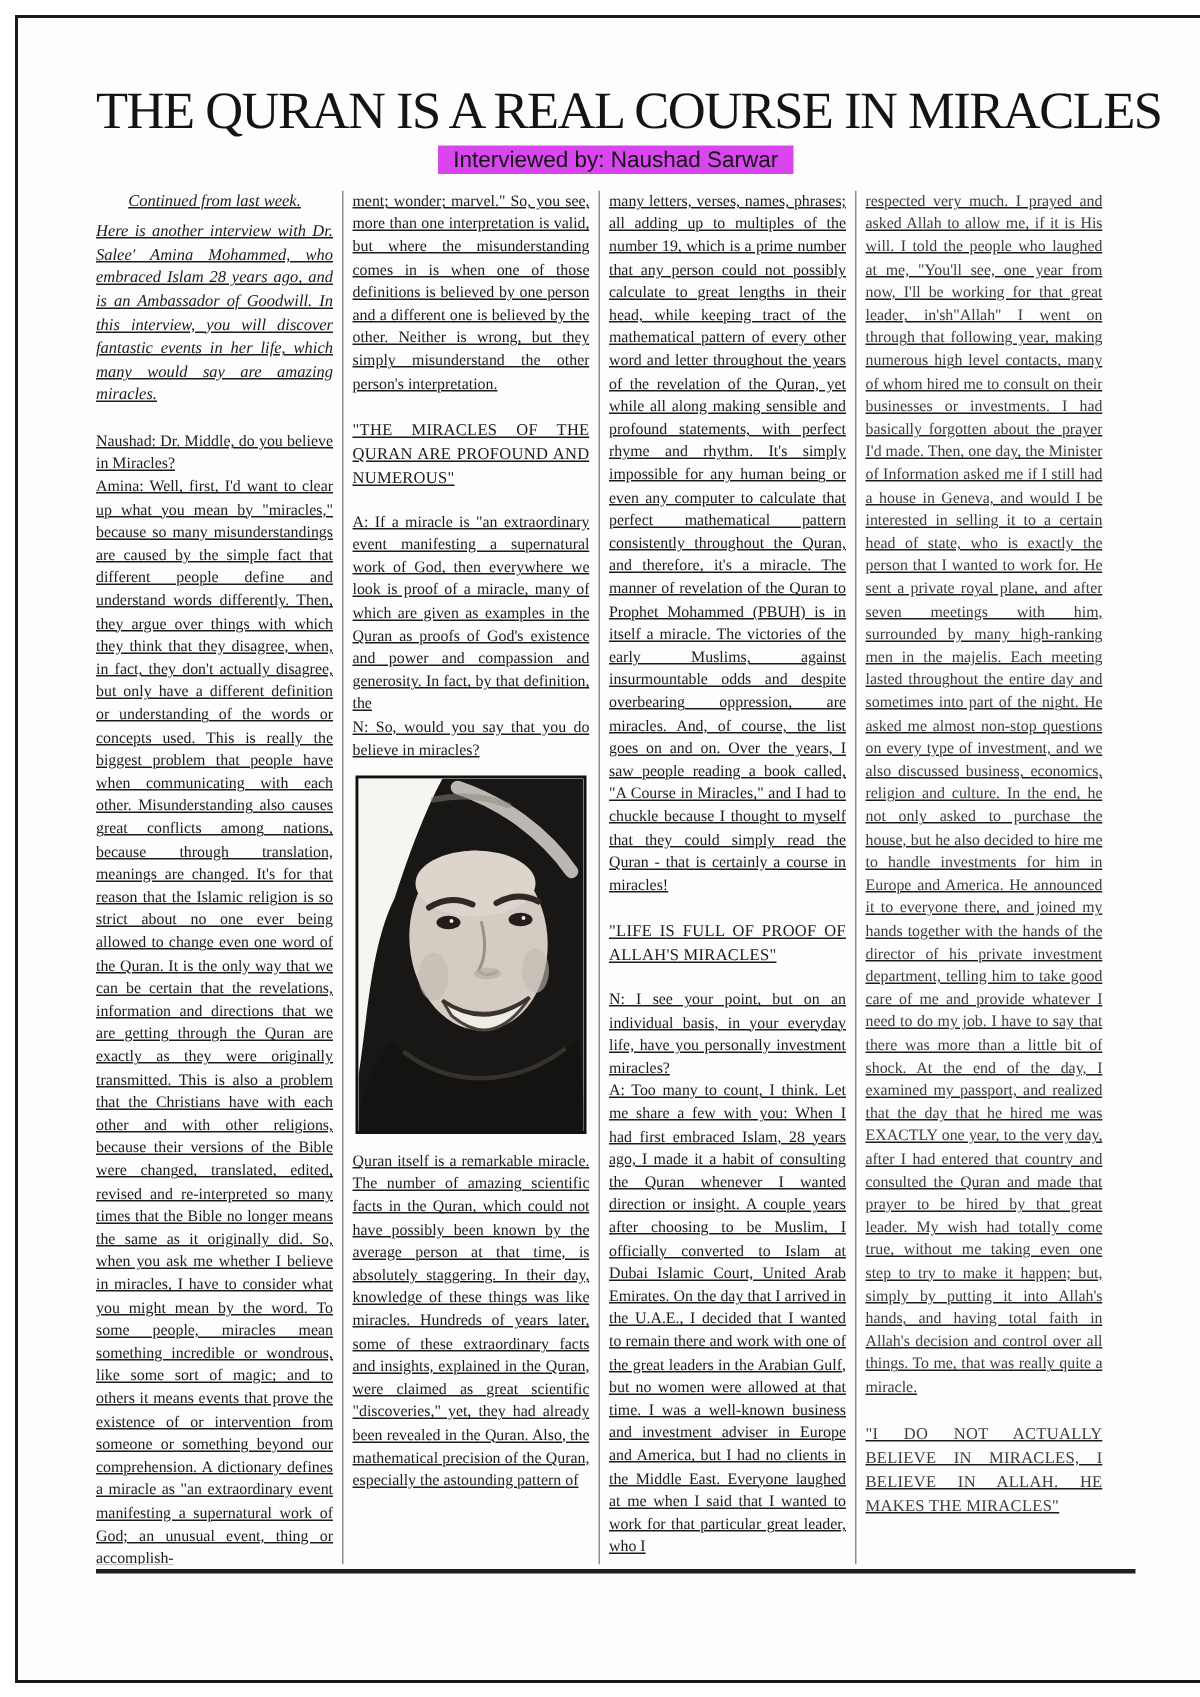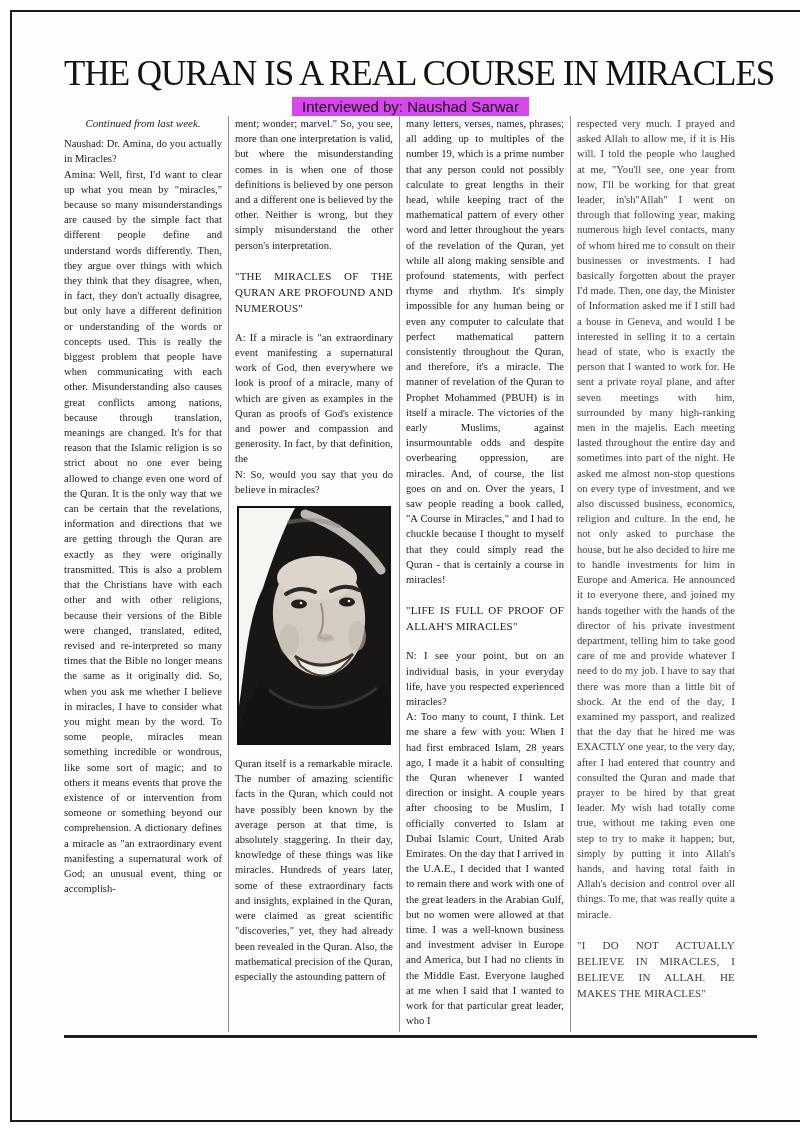--- a/index.html
+++ b/index.html
@@ -6,21 +6,21 @@
   .page{position:relative;width:800px;height:1131px;background:#ffffff;overflow:hidden;
         font-family:"Liberation Serif", serif;color:#1c1c1c;padding-left:20px;}
   .frame{position:absolute;left:10px;top:10px;right:11px;bottom:9px;
          border:2px solid #1a1a1a;background:#fdfdfc;}
   .content{position:absolute;left:64px;right:63px;top:54px;}
   .title{font-family:"Liberation Serif", serif;font-size:35px;letter-spacing:-1px;
          text-align:center;white-space:nowrap;font-weight:normal;margin:0;color:#141414;}
   .subtitle-row{text-align:center;margin-top:3px;}
   .subtitle{display:inline-block;font-family:"Liberation Sans", sans-serif;font-size:15px;
             color:#111;background:#d946ef;padding:1px 10px;}
-  .cols{display:flex;height:916px;overflow:hidden;}
+  .cols{display:flex;margin-top:11px;height:916px;overflow:hidden;text-decoration:underline;}
   .col{width:158px;height:916px;overflow:hidden;font-size:10.6px;line-height:15.2px;
        text-align:justify;hyphens:auto;-webkit-hyphens:auto;}
   .col + .col{border-left:1px solid #8f8f8f;padding-left:6px;margin-left:6px;}
   .col-4{color:#3d3d3d;}
   p{margin:0;}
   .continued{font-style:italic;text-align:center;margin-bottom:5px;font-size:11px;}
   .intro{font-style:italic;margin-bottom:15px;font-size:11px;line-height:15.6px;}
   .heading{text-transform:none;margin:15px 0 14px 0;font-size:11px;line-height:16px;
            letter-spacing:0.2px;}
   .photo-figure{width:150px;margin:9px auto 11px auto;border:2px solid #111;
@@ -36,21 +36,22 @@
 
     <h1 class="title">THE QURAN IS A REAL COURSE IN MIRACLES</h1>
     <div class="subtitle-row">
       <span class="subtitle">Interviewed by: Naushad Sarwar</span>
     </div>
 
     <div class="cols">
 
       <div class="col col-1">
         <p class="continued">Continued from last week.</p>
-        <p class="body">Naushad: Dr. Amina, do you actually in Miracles?</p>
+        <p class="intro">Here is another interview with Dr. Salee' Amina Mohammed, who embraced Islam 28 years ago, and is an Ambassador of Goodwill. In this interview, you will discover fantastic events in her life, which many would say are amazing miracles.</p>
+        <p class="body">Naushad: Dr. Middle, do you believe in Miracles?</p>
         <p class="body">Amina: Well, first, I'd want to clear up what you mean by "miracles," because so many misunderstandings are caused by the simple fact that different people define and understand words differently. Then, they argue over things with which they think that they disagree, when, in fact, they don't actually disagree, but only have a different definition or understanding of the words or concepts used. This is really the biggest problem that people have when communicating with each other. Misunderstanding also causes great conflicts among nations, because through translation, meanings are changed. It's for that reason that the Islamic religion is so strict about no one ever being allowed to change even one word of the Quran. It is the only way that we can be certain that the revelations, information and directions that we are getting through the Quran are exactly as they were originally transmitted. This is also a problem that the Christians have with each other and with other religions, because their versions of the Bible were changed, translated, edited, revised and re-interpreted so many times that the Bible no longer means the same as it originally did. So, when you ask me whether I believe in miracles, I have to consider what you might mean by the word. To some people, miracles mean something incredible or wondrous, like some sort of magic; and to others it means events that prove the existence of or intervention from someone or something beyond our comprehension. A dictionary defines a miracle as "an extraordinary event manifesting a supernatural work of God; an unusual event, thing or accomplish-</p>
       </div>
 
       <div class="col col-2">
         <p class="body">ment; wonder; marvel." So, you see, more than one interpretation is valid, but where the misunderstanding comes in is when one of those definitions is believed by one person and a different one is believed by the other. Neither is wrong, but they simply misunderstand the other person's interpretation.</p>
         <p class="heading">"THE MIRACLES OF THE QURAN ARE PROFOUND AND NUMEROUS"</p>
         <p class="body">A: If a miracle is "an extraordinary event manifesting a supernatural work of God, then everywhere we look is proof of a miracle, many of which are given as examples in the Quran as proofs of God's existence and power and compassion and generosity.  In fact, by that definition, the</p>
         <p class="body">N: So, would you say that you do believe in miracles?</p>
 
         <figure class="photo-figure">
@@ -86,21 +87,21 @@
             <path d="M30,182 C60,206 104,206 138,180" stroke="#3c3a36" stroke-width="3" fill="none" opacity="0.8"></path>
           </svg>
         </figure>
 
         <p class="body">Quran itself is a remarkable miracle. The number of amazing scientific facts in the Quran, which could not have possibly been known by the average person at that time, is absolutely staggering. In their day, knowledge of these things was like miracles. Hundreds of years later, some of these extraordinary facts and insights, explained in the Quran, were claimed as great scientific "discoveries," yet, they had already been revealed in the Quran. Also, the mathematical precision of the Quran, especially the astounding pattern of</p>
       </div>
 
       <div class="col col-3">
         <p class="body">many letters, verses, names, phrases; all adding up to multiples of the number 19, which is a prime number that any person could not possibly calculate to great lengths in their head, while keeping tract of the mathematical pattern of every other word and letter throughout the years of the revelation of the Quran, yet while all along making sensible and profound statements, with perfect rhyme and rhythm. It's simply impossible for any human being or even any computer to calculate that perfect mathematical pattern consistently throughout the Quran, and therefore, it's a miracle. The manner of revelation of the Quran to Prophet Mohammed (PBUH) is in itself a miracle. The victories of the early Muslims, against insurmountable odds and despite overbearing oppression, are miracles. And, of course, the list goes on and on.  Over the years, I saw people reading a book called, "A Course in Miracles," and I had to chuckle because I thought to myself that they could simply read the Quran - that is certainly a course in miracles!</p>
         <p class="heading">"LIFE IS FULL OF PROOF OF ALLAH'S MIRACLES"</p>
-        <p class="body">N: I see your point, but on an individual basis, in your everyday life, have you respected experienced miracles?</p>
+        <p class="body">N: I see your point, but on an individual basis, in your everyday life, have you personally investment miracles?</p>
         <p class="body">A:  Too many to count, I think.  Let me share a few with you:  When I had first embraced Islam, 28 years ago, I made it a habit of consulting the Quran whenever I wanted direction or insight. A couple years after choosing to be Muslim, I officially converted to Islam at Dubai Islamic Court, United Arab Emirates. On the day that I arrived in the U.A.E., I decided that I wanted to remain there and work with one of the great leaders in the Arabian Gulf, but no women were allowed at that time. I was a well-known business and investment adviser in Europe and America, but I had no clients in the Middle East.  Everyone laughed at me when I said that I wanted to work for that particular great leader, who I</p>
       </div>
 
       <div class="col col-4">
         <p class="body">respected very much. I prayed and asked Allah to allow me, if it is His will.  I told the people who laughed at me, "You'll see, one year from now, I'll be working for that great leader, in'sh"Allah" I went on through that following year, making numerous high level contacts, many of whom hired me to consult on their businesses or investments. I had basically forgotten about the prayer I'd made. Then, one day, the Minister of Information asked me if I still had a house in Geneva, and would I be interested in selling it to a certain head of state, who is exactly the person that I wanted to work for. He sent a private royal plane, and after seven meetings with him, surrounded by many high-ranking men in the majelis.  Each meeting lasted throughout the entire day and sometimes into part of the night.  He asked me almost non-stop questions on every type of investment, and we also discussed business, economics, religion and culture.  In the end, he not only asked to purchase the house, but he also decided to hire me to handle investments for him in Europe and America. He announced it to everyone there, and joined my hands together with the hands of the director of his private investment department, telling him to take good care of me and provide whatever I need to do my job.  I have to say that there was more than a little bit of shock. At the end of the day, I examined my passport, and realized that the day that he hired me was EXACTLY one year, to the very day, after I had entered that country and consulted the Quran and made that prayer to be hired by that great leader.  My wish had totally come true, without me taking even one step to try to make it happen; but, simply by putting it into Allah's hands, and having total faith in Allah's decision and control over all things. To me, that was really quite a miracle.</p>
         <p class="heading">"I DO NOT ACTUALLY BELIEVE IN MIRACLES, I BELIEVE IN ALLAH. HE MAKES THE MIRACLES"</p>
       </div>
 
     </div>
 

